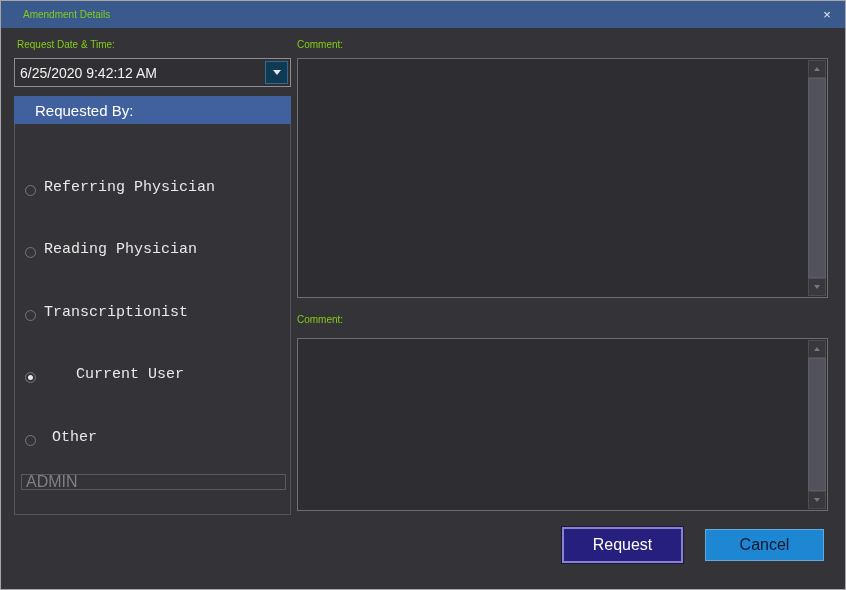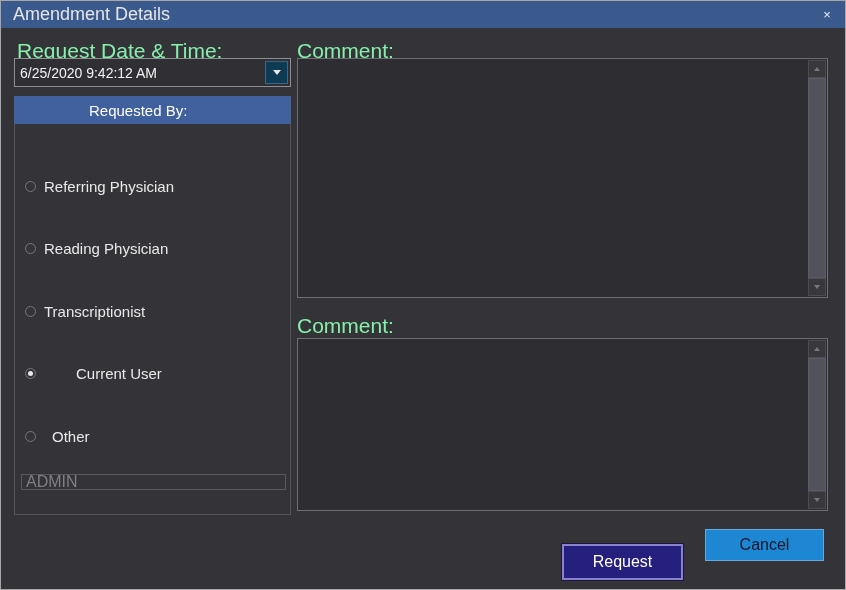--- a/index.html
+++ b/index.html
@@ -9,28 +9,28 @@
   .window {
     position: absolute; left: 0; top: 0; width: 846px; height: 590px;
     background: #343438; border: 1px solid #a6a6a6;
   }
 
   
   .titlebar {
     position: absolute; left: 0; top: 0; right: 0; height: 27px;
     background: #3a5a8e; display: flex; align-items: center;
   }
-  .titlebar .title { color: #e5e5e5; font-size: 18px; padding-left: 12px; }
+  .titlebar .title { color: #84cc16; font-size: 10px; padding-left: 22px; }
   .titlebar .close {
     position: absolute; right: 6px; top: 0; width: 24px; height: 27px;
     display: flex; align-items: center; justify-content: center;
     color: #e8eef6; font-size: 13px; cursor: default;
   }
 
-  .label { position: absolute; color: #86efac; font-size: 21px; }
+  .label { position: absolute; color: #84cc16; font-size: 10px; }
 
   
   .date-combo {
     position: absolute; left: 13px; top: 57px; width: 277px; height: 29px;
     background: #303034; border: 1px solid #8e8e92;
   }
   .date-combo input {
     position: absolute; left: 0; top: 0; width: 248px; height: 27px;
     background: transparent; border: none; outline: none;
     color: #f2f2f2; font-size: 14px; font-family: "Liberation Sans", sans-serif;
@@ -48,25 +48,25 @@
 
   
   .group-box {
     position: absolute; left: 13px; top: 95px; width: 277px; height: 419px;
     border: 1px solid #56565a; background: #343438;
   }
   .group-header {
     position: absolute; left: -1px; top: -1px; width: 277px; height: 28px;
     background: #41619e; display: flex; align-items: center;
   }
-  .group-header span { color: #ffffff; font-size: 15px; padding-left: 27px; margin-left: 48px; }
+  .group-header span { color: #ffffff; font-size: 15px; padding-left: 21px; }
 
   .radio-row {
-    position: absolute; left: 10px; display: flex; align-items: center;
-    height: 20px; cursor: default;
+    position: absolute; left: 10px; display: flex; align-items: flex-end;
+    height: 20px; cursor: default; font-family: Liberation Mono, monospace;
   }
   .radio-circle {
     width: 11px; height: 11px; border-radius: 50%;
     border: 1px solid #77777c; background: transparent;
     display: flex; align-items: center; justify-content: center;
     flex: none;
   }
   .radio-row.selected .radio-circle::after {
     content: ""; width: 5px; height: 5px; border-radius: 50%; background: #e9e9e9;
   }
@@ -116,21 +116,21 @@
   .btn {
     position: absolute; height: 32px; font-size: 16px;
     font-family: "Liberation Sans", sans-serif;
     display: flex; align-items: center; justify-content: center; cursor: default;
   }
   .btn-amend {
     left: 421px; top: 528px; width: 120px;
     background: #37373b; border: 1px solid #5b5b5f; color: #606065;
   }
   .btn-request {
-    left: 561px; top: 543px; width: 121px; height: 36px;
+    left: 561px; top: 526px; width: 121px; height: 36px;
     background: #251f7d; border: 2px solid #8a82cf; color: #ffffff;
     box-shadow: 0 0 0 1px #1a163e;
   }
   .btn-cancel {
     left: 704px; top: 528px; width: 119px;
     background: #1e87d3; border: 1px solid #66aadd; color: #0f172a;
   }
 </style>
 </head>
 <body>

